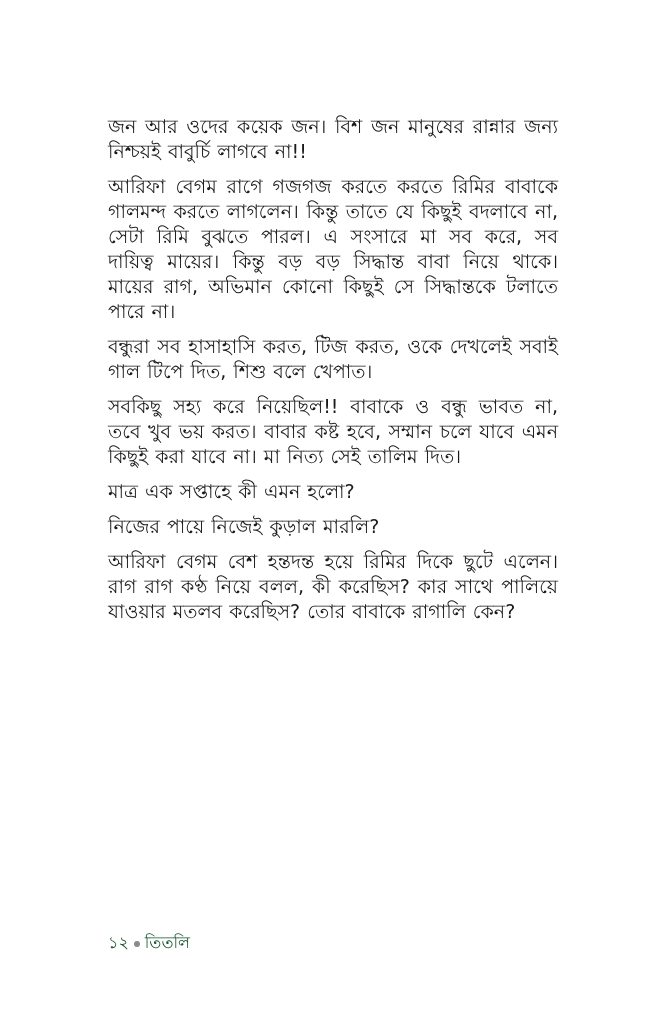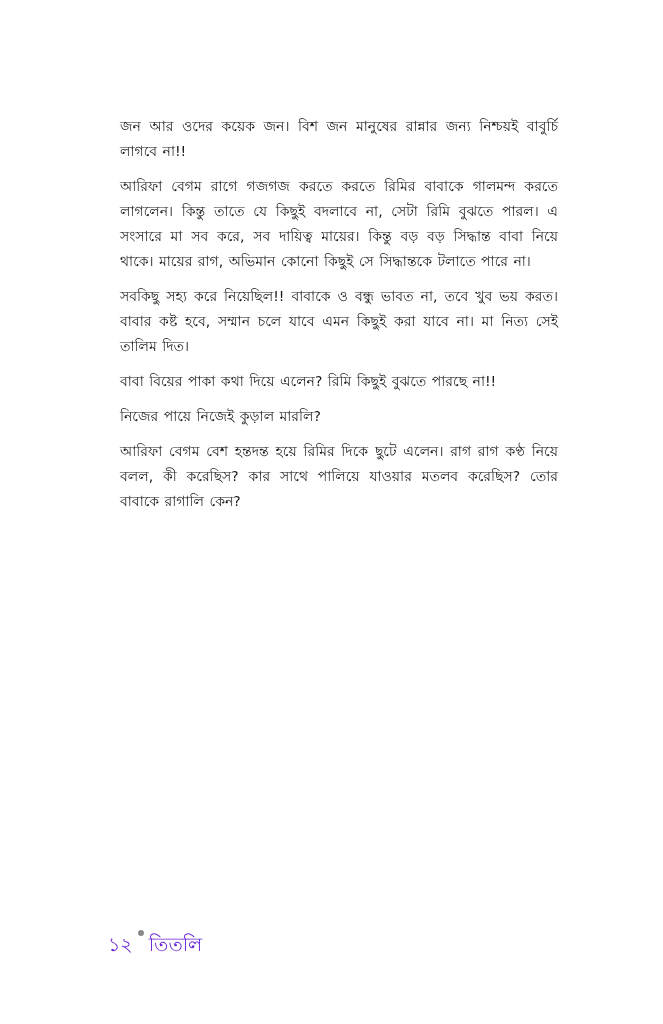--- a/index.html
+++ b/index.html
@@ -15,53 +15,55 @@
       font-family: "DejaVu Sans", "Liberation Sans", sans-serif;
       color: #1a1a1a;
     }
     .page-body {
       position: absolute;
       left: 108px;
       top: 114px;
       width: 450px;
     }
     .para {
-      margin: 0 0 10px 12px;
-      font-size: 14px;
+      margin: 0 0 10px 0;
+      font-size: 19px;
       line-height: 25px;
       text-align: justify;
       text-align-last: left;
       letter-spacing: 0;
       word-spacing: 1px;
     }
     .footer {
       position: absolute;
       left: 108px;
       top: 930px;
-      font-size: 19px;
-      color: #6d28d9;
+      font-size: 16px;
+      color: #14532d;
       display: flex;
+      align-items: center;
       gap: 5px;
     }
     .footer .bullet {
       display: inline-block;
       width: 6px;
       height: 6px;
       border-radius: 50%;
       background: #8a8a8a;
     }
   </style>
 </head>
 <body>
 
 <div class="page-body">
   <p class="para">জন আর ওদের কয়েক জন। বিশ জন মানুষের রান্নার জন্য নিশ্চয়ই বাবুর্চি লাগবে না!!</p>
   <p class="para">আরিফা বেগম রাগে গজগজ করতে করতে রিমির বাবাকে গালমন্দ করতে লাগলেন। কিন্তু তাতে যে কিছুই বদলাবে না, সেটা রিমি বুঝতে পারল। এ সংসারে মা সব করে, সব দায়িত্ব মায়ের। কিন্তু বড় বড় সিদ্ধান্ত বাবা নিয়ে থাকে। মায়ের রাগ, অভিমান কোনো কিছুই সে সিদ্ধান্তকে টলাতে পারে না।</p>
+  <p class="para">বন্ধুরা সব হাসাহাসি করত, টিজ করত, ওকে দেখলেই সবাই গাল টিপে দিত, শিশু বলে খেপাত।</p>
   <p class="para">সবকিছু সহ্য করে নিয়েছিল!! বাবাকে ও বন্ধু ভাবত না, তবে খুব ভয় করত। বাবার কষ্ট হবে, সম্মান চলে যাবে এমন কিছুই করা যাবে না। মা নিত্য সেই তালিম দিত।</p>
-  <p class="para">বাবা বিয়ের পাকা কথা দিয়ে এলেন? রিমি কিছুই বুঝতে পারছে না!!</p>
+  <p class="para">মাত্র এক সপ্তাহে কী এমন হলো?</p>
   <p class="para">নিজের পায়ে নিজেই কুড়াল মারলি?</p>
   <p class="para">আরিফা বেগম বেশ হন্তদন্ত হয়ে রিমির দিকে ছুটে এলেন। রাগ রাগ কণ্ঠ নিয়ে বলল, কী করেছিস? কার সাথে পালিয়ে যাওয়ার মতলব করেছিস? তোর বাবাকে রাগালি কেন?</p>
 </div>
 
 <div class="footer">
   <span>১২</span>
   <span class="bullet"></span>
   <span>তিতলি</span>
 </div>
 

